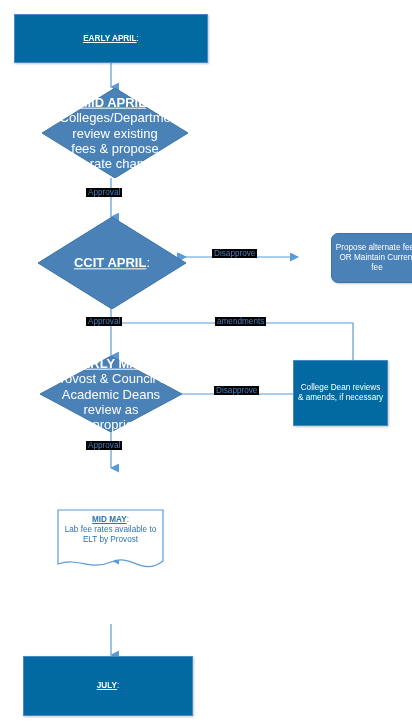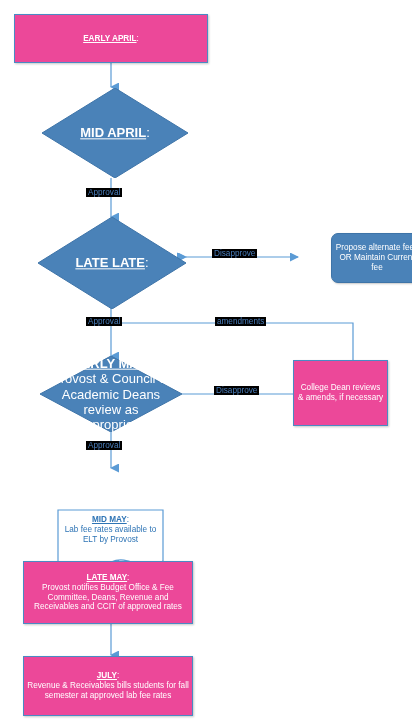--- a/index.html
+++ b/index.html
@@ -33,21 +33,21 @@
     text-align: center;
     z-index: 3;
   }
   .node-text {
     width: 100%;
     line-height: 1.18;
     padding: 0 3px;
     box-sizing: border-box;
   }
   .proc {
-    background: #ec4899;
+    background: #0369a1;
     border: 1px solid #4A8AC4;
     color: #ffffff;
     font-size: 8.2px;
     box-shadow: 1px 1px 2px rgba(0,0,0,0.22);
   }
   .rounded {
     background: #4A82B8;
     border: 1px solid #3E74A8;
     border-radius: 7px;
     color: #ffffff;
@@ -151,31 +151,32 @@
       <span class="ttl">EARLY APRIL</span><span>:</span><br>
     </div>
   </div>
 
   <div class="diamond-wrap" style="left:42px; top:88px; width:146px; height:90px;">
     <svg class="dshape" viewBox="0 0 146 90" preserveAspectRatio="none">
       <polygon points="73,0 146,45 73,90 0,45" fill="#4A82B8" stroke="#3E74A8" stroke-width="1"></polygon>
     </svg>
     <div class="dtext">
       <span class="ttl">MID APRIL</span><span>:</span><br>
+      <span>Colleges/Departments review existing fees &amp; propose any rate changes</span>
     </div>
   </div>
 
   <div class="edge-label" style="left:86px; top:188px;">Approval</div>
 
   <div class="diamond-wrap" style="left:38px; top:217px; width:148px; height:92px;">
     <svg class="dshape" viewBox="0 0 148 92" preserveAspectRatio="none">
       <polygon points="74,0 148,46 74,92 0,46" fill="#4A82B8" stroke="#3E74A8" stroke-width="1"></polygon>
     </svg>
     <div class="dtext">
-      <span class="ttl">LATE LATE</span><span>:</span><br>
+      <span class="ttl">CCIT APRIL</span><span>:</span><br>
     </div>
   </div>
 
   <div class="edge-label" style="left:212px; top:249px;">Disapprove</div>
 
   <div class="node rounded" style="left:307px; top:233px; width:92px; height:50px;">
     <div class="node-text">Propose alternate fees OR Maintain Current fee</div>
   </div>
 
   <div class="edge-label" style="left:86px; top:317px;">Approval</div>
@@ -203,27 +204,20 @@
   <div class="doc-wrap" style="left:57px; top:466px; width:107px; height:64px;margin-top:43px;">
     <svg class="docshape" viewBox="0 0 107 64" preserveAspectRatio="none">
       <path d="M1,1 L106,1 L106,52 C85,68 75,44 54,53 C33,62 22,48 1,55 Z" fill="#FFFFFF" stroke="#5B9BD5" stroke-width="1.2"></path>
     </svg>
     <div class="doctext">
       <span class="ttl">MID MAY</span><span>:</span><br>
       <span>Lab fee rates available to ELT by Provost</span>
     </div>
   </div>
 
-  <div class="node proc" style="left:23px; top:561px; width:170px; height:63px;">
-    <div class="node-text">
-      <span class="ttl">LATE MAY</span><span>:</span><br>
-      <span>Provost notifies Budget Office &amp; Fee Committee, Deans, Revenue and Receivables and CCIT of approved rates</span>
-    </div>
-  </div>
 
   <div class="node proc" style="left:23px; top:656px; width:170px; height:60px;">
     <div class="node-text">
       <span class="ttl">JULY</span><span>:</span><br>
-      <span>Revenue &amp; Receivables bills students for fall semester at approved lab fee rates</span>
     </div>
   </div>
 
 </div>
 
 </body></html>

